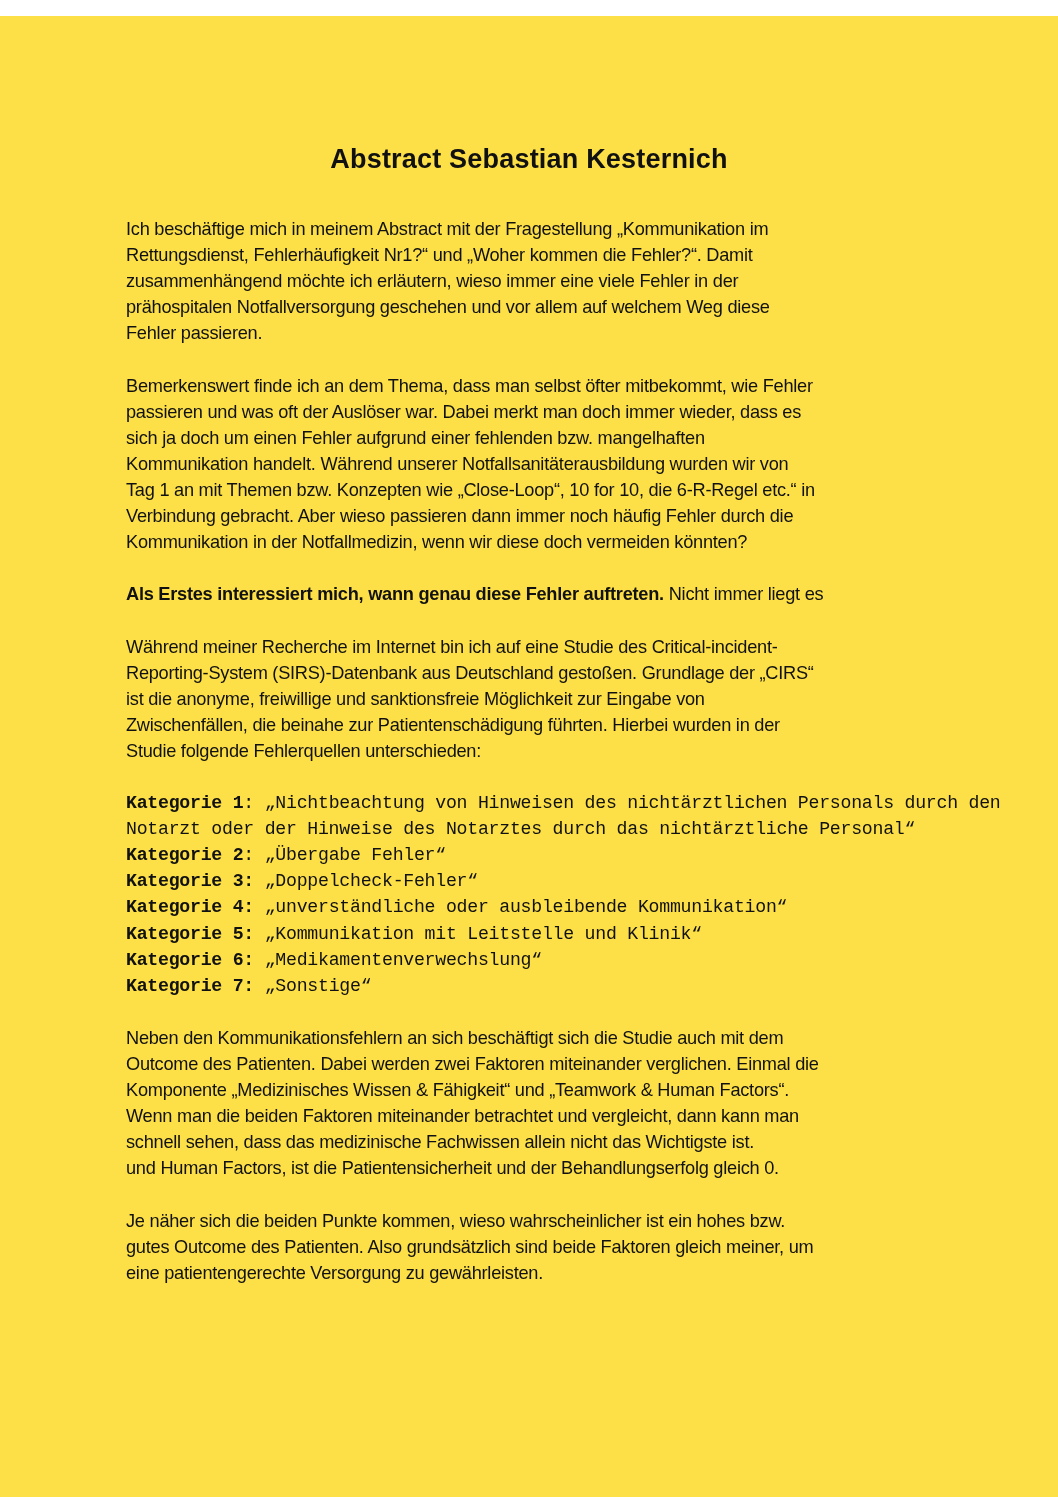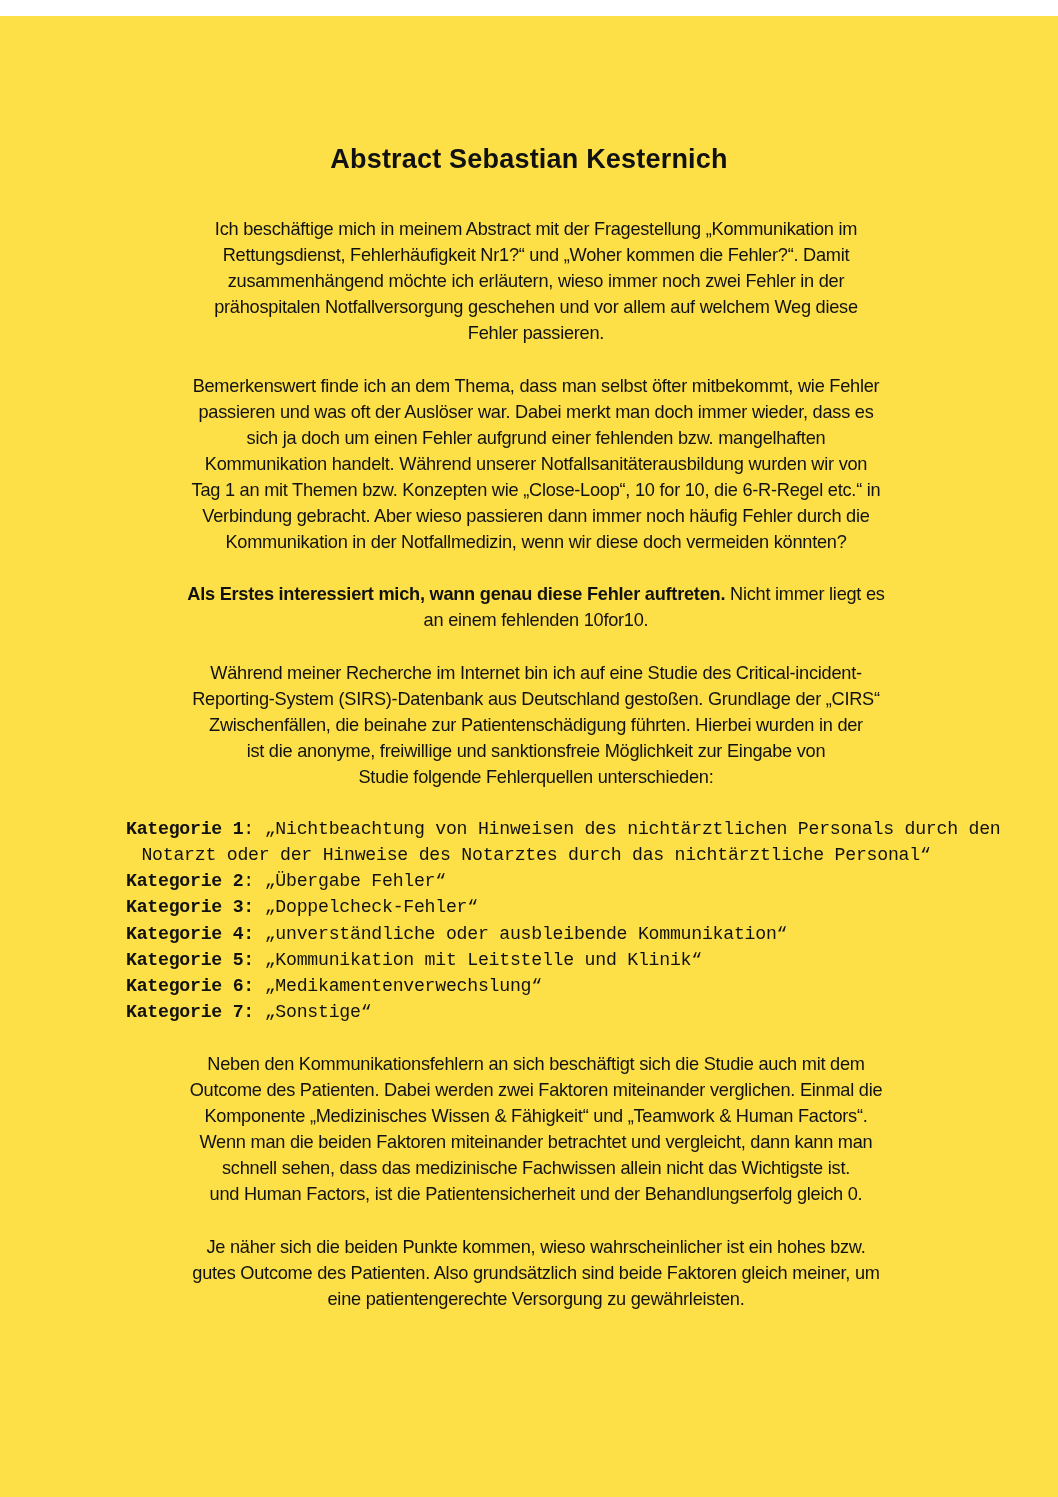--- a/index.html
+++ b/index.html
@@ -31,61 +31,60 @@
     .content {
       position: absolute;
       left: 126px;
       top: 200px;
       width: 820px;
       font-size: 18.2px;
       line-height: 26.1px;
       letter-spacing: -0.25px;
     }
     .para { margin: 0 0 26.1px 0; }
-    .line { display: block; white-space: nowrap; text-align: center; }
+    .line { display: block; white-space: nowrap; }
     .b { font-weight: bold; }
     .cat-list { margin: 0 0 26.1px 0; padding: 0; list-style: none; font-family: Liberation Mono, monospace; }
     .cat-list li { white-space: nowrap; }
   </style>
 </head>
 <body>
 
 <div class="page">
   <h1 class="title">Abstract Sebastian Kesternich</h1>
 
   <div class="content">
 
     <p class="para">
       <span class="line">Ich beschäftige mich in meinem Abstract mit der Fragestellung „Kommunikation im</span>
       <span class="line">Rettungsdienst, Fehlerhäufigkeit Nr1?“ und „Woher kommen die Fehler?“. Damit</span>
-      <span class="line">zusammenhängend möchte ich erläutern, wieso immer noch zwei Fehler in der</span>
+      <span class="line">zusammenhängend möchte ich erläutern, wieso immer eine viele Fehler in der</span>
       <span class="line">prähospitalen Notfallversorgung geschehen und vor allem auf welchem Weg diese</span>
       <span class="line">Fehler passieren.</span>
     </p>
 
     <p class="para">
       <span class="line">Bemerkenswert finde ich an dem Thema, dass man selbst öfter mitbekommt, wie Fehler</span>
       <span class="line">passieren und was oft der Auslöser war. Dabei merkt man doch immer wieder, dass es</span>
       <span class="line">sich ja doch um einen Fehler aufgrund einer fehlenden bzw. mangelhaften</span>
       <span class="line">Kommunikation handelt. Während unserer Notfallsanitäterausbildung wurden wir von</span>
       <span class="line">Tag 1 an mit Themen bzw. Konzepten wie „Close-Loop“, 10 for 10, die 6-R-Regel etc.“ in</span>
       <span class="line">Verbindung gebracht. Aber wieso passieren dann immer noch häufig Fehler durch die</span>
       <span class="line">Kommunikation in der Notfallmedizin, wenn wir diese doch vermeiden könnten?</span>
     </p>
 
     <p class="para">
       <span class="line"><span class="b">Als Erstes interessiert mich, wann genau diese Fehler auftreten.</span><span> Nicht immer liegt es</span></span>
-      <span class="line">an einem fehlenden 10for10.</span>
     </p>
 
     <p class="para">
       <span class="line">Während meiner Recherche im Internet bin ich auf eine Studie des Critical-incident-</span>
       <span class="line">Reporting-System (SIRS)-Datenbank aus Deutschland gestoßen. Grundlage der „CIRS“</span>
+      <span class="line">ist die anonyme, freiwillige und sanktionsfreie Möglichkeit zur Eingabe von</span>
       <span class="line">Zwischenfällen, die beinahe zur Patientenschädigung führten. Hierbei wurden in der</span>
-      <span class="line">ist die anonyme, freiwillige und sanktionsfreie Möglichkeit zur Eingabe von</span>
       <span class="line">Studie folgende Fehlerquellen unterschieden:</span>
     </p>
 
     <ul class="cat-list">
       <li>
         <span class="b">Kategorie 1</span><span>: </span><span>„Nichtbeachtung von Hinweisen des nichtärztlichen Personals durch den</span>
         <span class="line">Notarzt oder der Hinweise des Notarztes durch das nichtärztliche Personal“</span>
       </li>
       <li>
         <span class="b">Kategorie 2</span><span>: </span><span>„Übergabe Fehler“</span>

